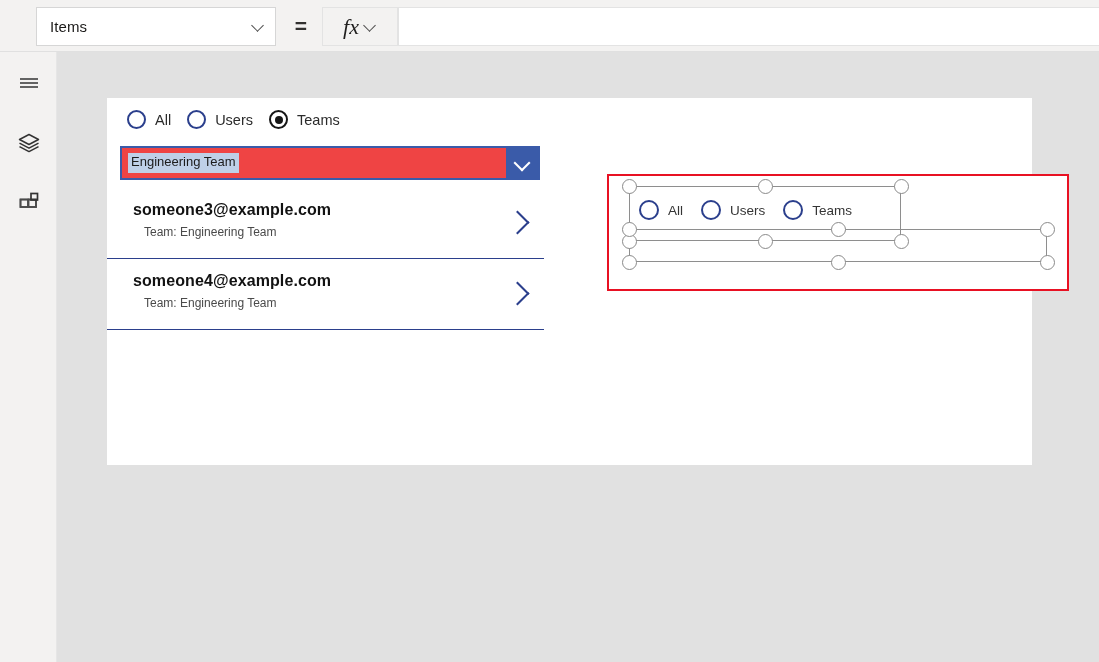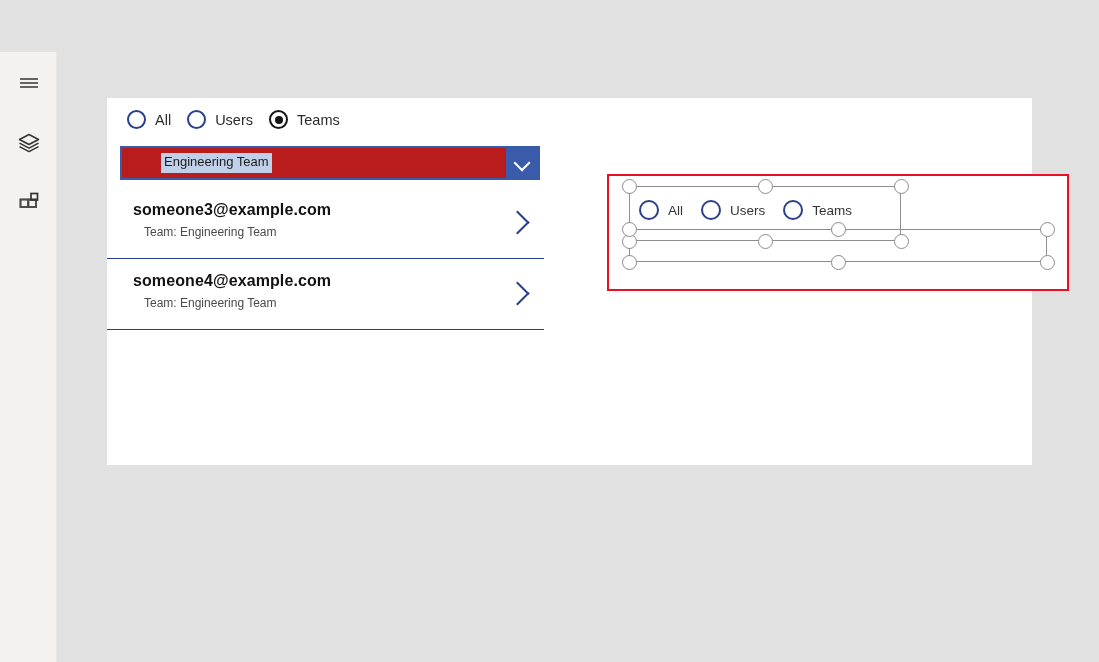--- a/index.html
+++ b/index.html
@@ -123,25 +123,24 @@
   }
   .radio-label {
     margin-left: 9px; font-size: 14.5px; color: #2b2b2b;
     white-space: nowrap;
   }
 
   
   .combobox {
     position: absolute; left: 13px; top: 48px;
     width: 420px; height: 34px;
-    background: #b91c1c;
+    background: #ef4444;
     border: 2px solid #3a5ba9;
     display: flex; align-items: stretch;
     cursor: pointer;
-    padding-left: 33px;
   }
   .combobox-text-wrap {
     flex: 1; display: flex; align-items: center; padding-left: 6px;
   }
   .combobox-text {
     font-size: 13px; color: #1c1c1c;
     background: #bfd0e8; padding: 2px 3px 3px 3px;
     line-height: 1.1;
   }
   .combobox-btn {
@@ -218,20 +217,36 @@
   }
 
   
   .ico { display:block; }
 </style>
 </head>
 <body>
 
 <div id="app">
 
+  <div class="formula-bar">
+
+    <div class="prop-select">
+      <span class="prop-select-label">Items</span>
+      <span class="chev-sm"></span>
+    </div>
+
+    <div class="equals">=</div>
+
+    <div class="fx-btn">
+      <span class="fx-glyph">fx</span>
+      <span class="chev-sm"></span>
+    </div>
+
+    <div class="formula-input"></div>
+  </div>
 
   <div class="left-rail">
 
     <div class="rail-btn b1">
       <svg class="ico" width="26" height="26" viewBox="0 0 26 26">
         <g stroke="#333333" stroke-width="1.5">
           <line x1="4" y1="9" x2="22" y2="9"></line>
           <line x1="4" y1="13" x2="22" y2="13"></line>
           <line x1="4" y1="17" x2="22" y2="17"></line>
         </g>

